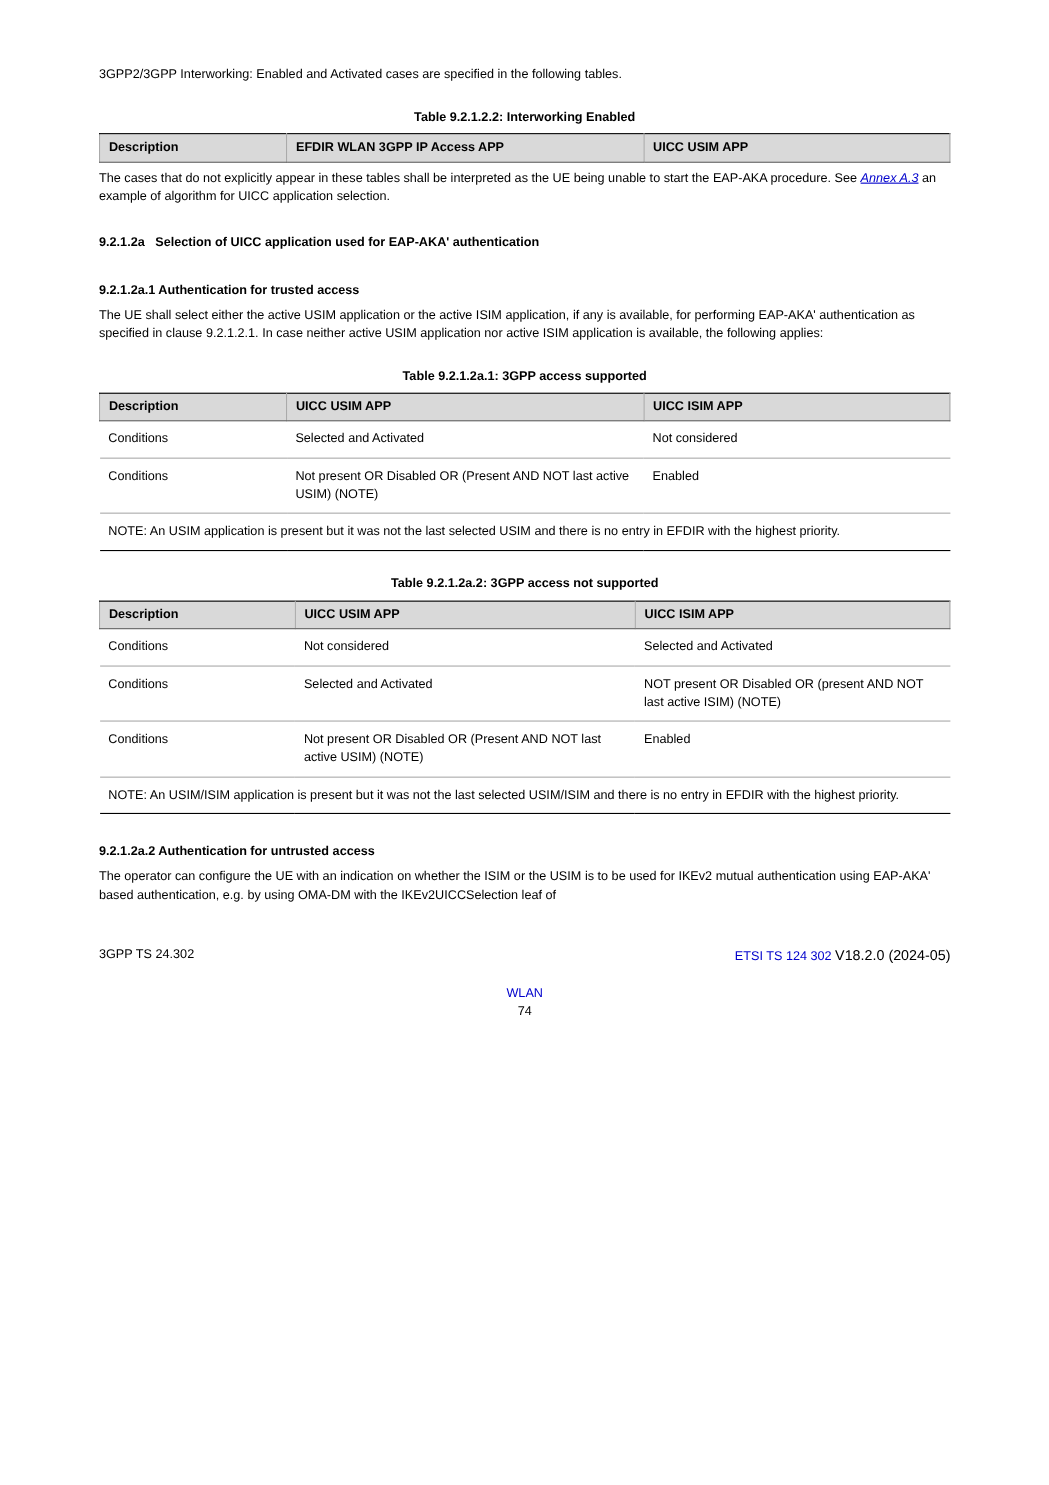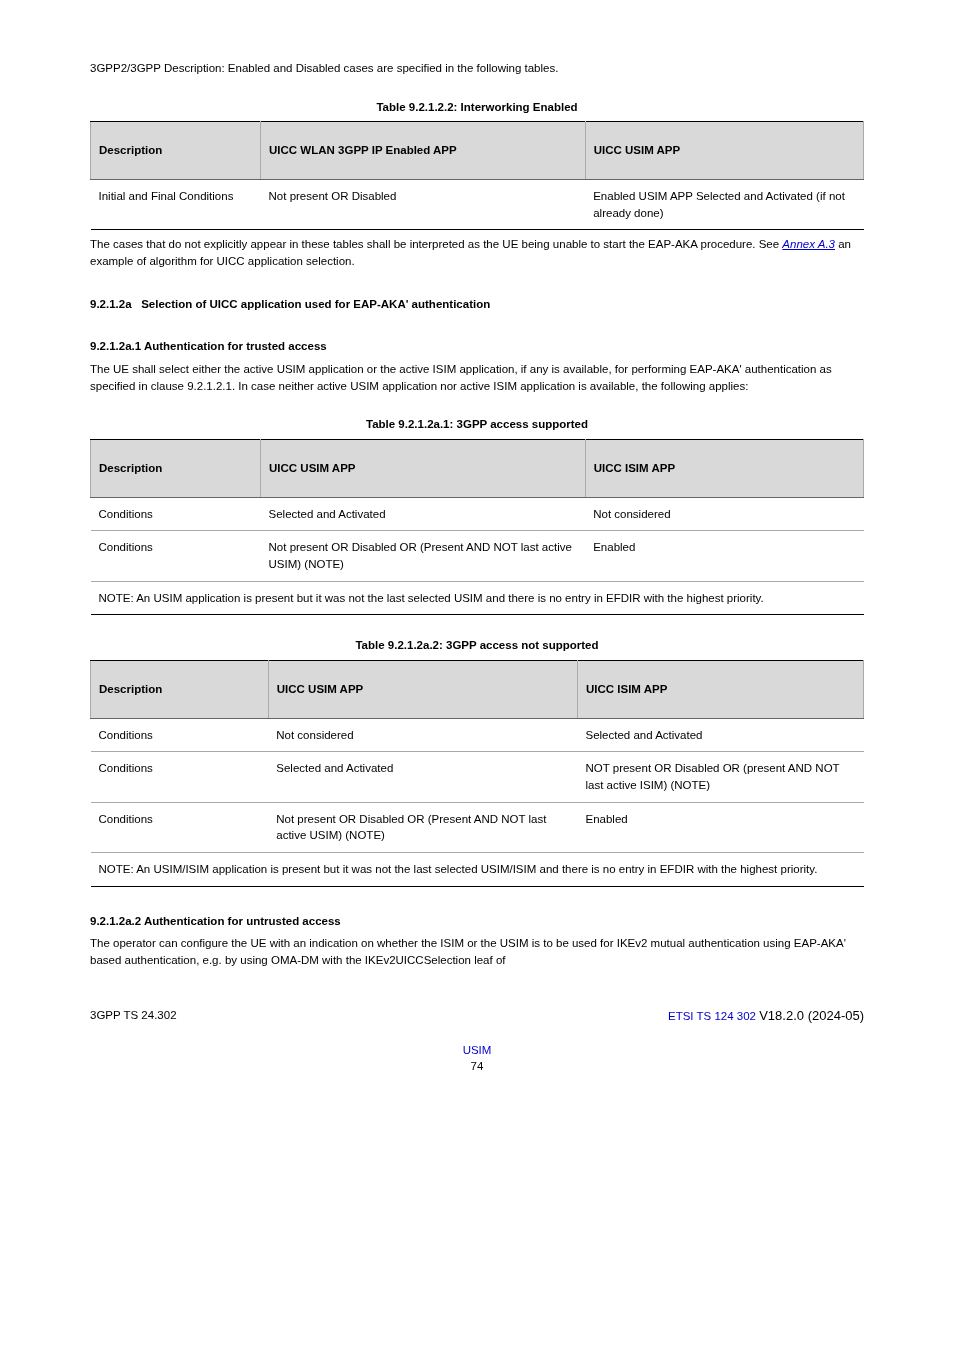--- a/index.html
+++ b/index.html
@@ -38,21 +38,21 @@
       width: 100%;
       margin-bottom: 6px;
     }
     thead th, thead td, tbody td {
       vertical-align: top;
     }
     thead th {
       background: #d9d9d9;
       font-weight: bold;
       text-align: left;
-      padding: 20px 8px;
+      padding: 4px 8px;
       border-top: 1px solid #000;
       border-bottom: 1px solid #666;
       border-left: 1px solid #aaa;
       border-right: 1px solid #aaa;
     }
     tbody td {
       padding: 8px 8px;
       border-top: 1px solid #aaa;
       border-bottom: 1px solid #aaa;
     }
@@ -80,37 +80,32 @@
       font-size: 13px;
     }
     .pagenum {
       text-align: center;
       margin-top: 16px;
     }
   </style>
 </head>
 <body>
 
-<div class="intro">3GPP2/3GPP Description: Enabled and Disabled cases are specified in the following tables.</div>
+<div class="intro">3GPP2/3GPP Interworking: Enabled and Activated cases are specified in the following tables.</div>
 
 <div class="table-title">Table 9.2.1.2.2: Interworking Enabled</div>
 <table class="tbl-3col">
   <thead>
     <tr>
       <th class="c1">Description</th>
-      <th class="c2">UICC WLAN 3GPP IP Enabled APP</th>
+      <th class="c2">EFDIR WLAN 3GPP IP Access APP</th>
       <th class="c3">UICC USIM APP</th>
     </tr>
   </thead>
   <tbody>
-    <tr>
-      <td class="c1">Initial and Final Conditions</td>
-      <td class="c2">Not present OR Disabled</td>
-      <td class="c3">Enabled USIM APP Selected and Activated (if not already done)</td>
-    </tr>
   </tbody>
 </table>
 
 <div>
   <span>The cases that do not explicitly appear in these tables shall be interpreted as the UE being unable to start the EAP-AKA procedure. See</span>
   <span class="xref">Annex A.3</span>
   <span> an example of algorithm for UICC application selection.</span>
 </div>
 
 <div class="section-heading">
@@ -182,16 +177,16 @@
 <div class="section-sub">The operator can configure the UE with an indication on whether the ISIM or the USIM is to be used for IKEv2 mutual authentication using EAP-AKA' based authentication, e.g. by using OMA-DM with the IKEv2UICCSelection leaf of</div>
 
 <div class="page-footer">
   <div class="footer-row">
     <span>3GPP TS 24.302</span>
     <span>
       <span class="footer-link">ETSI TS 124 302 </span><span class="footer-version">V18.2.0 (2024-05)</span>
     </span>
   </div>
   <div class="pagenum">
-    <span class="footer-link">USIM</span><br>
+    <span class="footer-link">WLAN</span><br>
     <span>74</span>
   </div>
 </div>
 
 </body></html>

